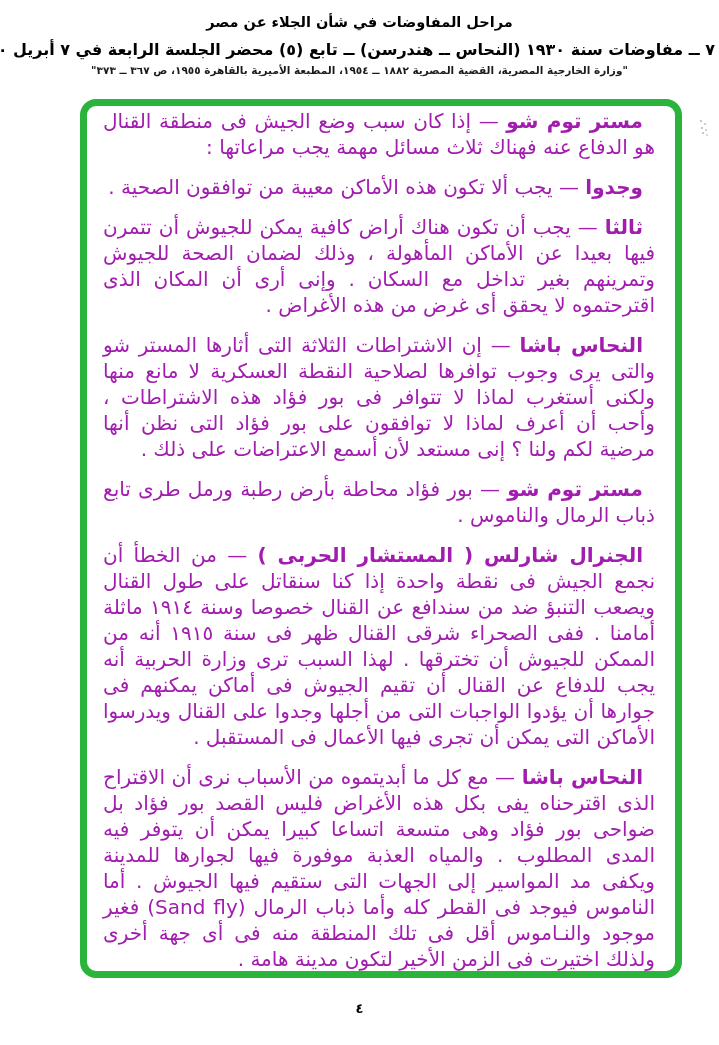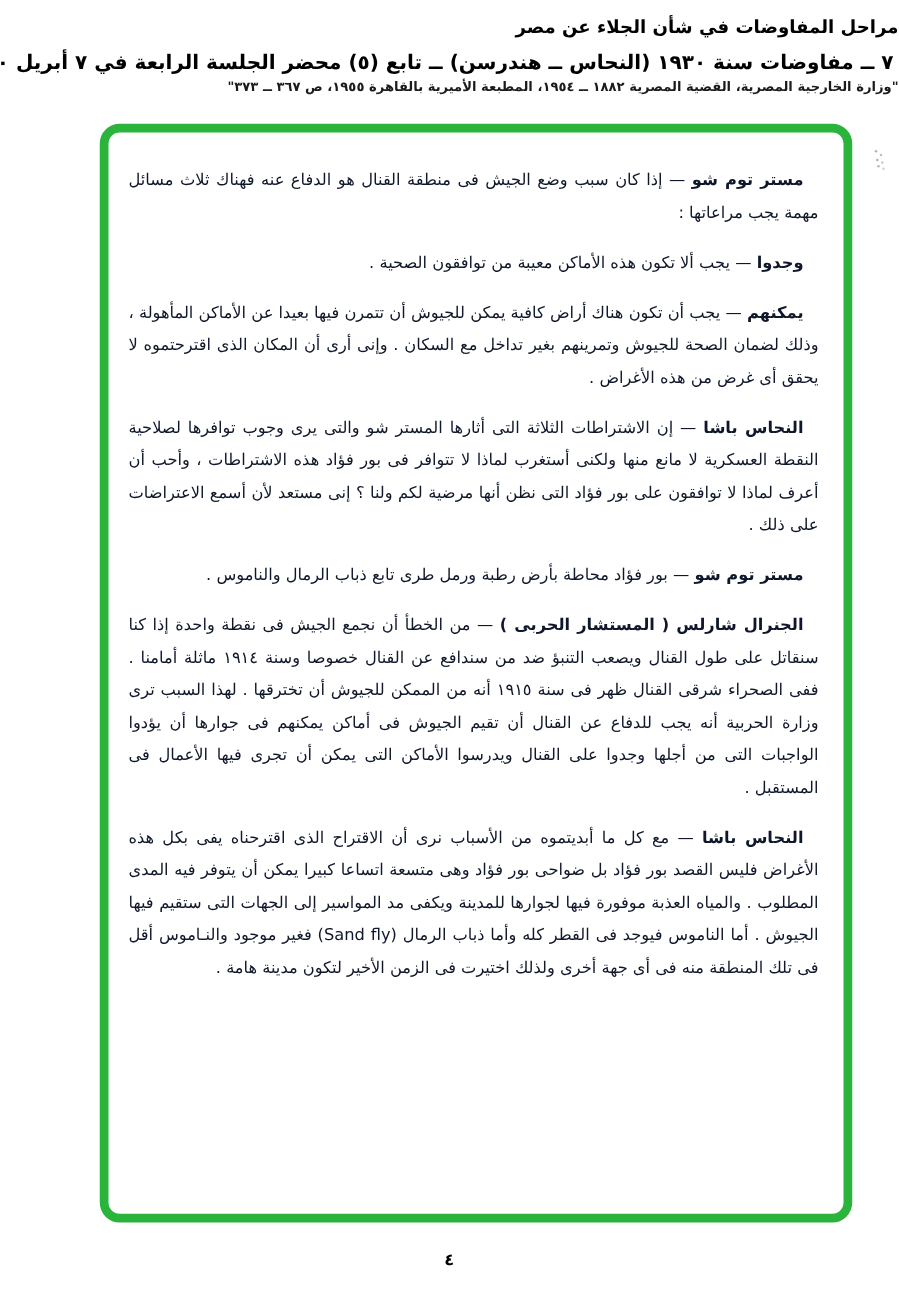--- a/index.html
+++ b/index.html
@@ -7,21 +7,21 @@
     width: 719px; height: 1045px;
     background: #ffffff;
     font-family: "DejaVu Sans", sans-serif;
     color: #000;
     position: relative;
     overflow: hidden;
   }
   .page { position: absolute; inset: 0; direction: rtl; }
 
   
-  .header { position: absolute; top: 14px; left: 0; right: 0; }
+  .header { position: absolute; top: 14px; left: 0; right: 0; text-align: center; }
   .header .title {
     font-size: 14.5px; font-weight: bold; letter-spacing: 0.2px;
     margin: 0 0 10px 0;
   }
   .header .subtitle {
     font-size: 16px; font-weight: bold;
     margin: 0 4px 5px 4px; white-space: nowrap;
   }
   .header .source {
     font-size: 10.5px; font-weight: bold; color: #1b1b1b;
@@ -35,27 +35,27 @@
     width: 602px; height: 879px;
     box-sizing: border-box;
     border: 7px solid #2bb43c;
     border-radius: 16px;
     background: #fff;
   }
 
   
   .doc-body {
     position: absolute;
-    left: 103px; top: 132px;
+    left: 103px; top: 108px;
     width: 552px;
     direction: rtl;
     text-align: justify;
-    font-size: 13px;
+    font-size: 20px;
     line-height: 26px;
-    color: #0f172a;
+    color: #a21caf;
   }
   .doc-body p {
     margin: 0 0 14px 0;
     text-indent: 12px;
   }
   .doc-body .lead { font-weight: bold; }
 
   
   .page-number {
     position: absolute;
@@ -82,21 +82,21 @@
     <p class="title">مراحل المفاوضات في شأن الجلاء عن مصر</p>
     <p class="subtitle">٧ ــ مفاوضات سنة ١٩٣٠ (النحاس ــ هندرسن) ــ تابع (٥) محضر الجلسة الرابعة في ٧ أبريل ١٩٣٠</p>
     <p class="source">"وزارة الخارجية المصرية، القضية المصرية ١٨٨٢ ــ ١٩٥٤، المطبعة الأميرية بالقاهرة ١٩٥٥، ص ٣٦٧ ــ ٣٧٣"</p>
   </div>
 
   <div class="frame" style="border-color: rgb(43, 180, 60);"></div>
 
   <div class="doc-body">
     <p><span class="lead">مستر توم شو</span> <span>— إذا كان سبب وضع الجيش فى منطقة القنال هو الدفاع عنه فهناك ثلاث مسائل مهمة يجب مراعاتها :</span></p>
     <p><span class="lead">وجدوا</span> <span>— يجب ألا تكون هذه الأماكن معيبة من توافقون الصحية .</span></p>
-    <p><span class="lead">يمكنهم</span> <span>— يجب أن تكون هناك أراض كافية يمكن للجيوش أن تتمرن فيها بعيدا عن الأماكن المأهولة ، وذلك لضمان الصحة للجيوش وتمرينهم بغير تداخل مع السكان . وإنى أرى أن المكان الذى اقترحتموه لا يحقق أى غرض من هذه الأغراض .</span></p>
+    <p><span class="lead">ثالثا</span> <span>— يجب أن تكون هناك أراض كافية يمكن للجيوش أن تتمرن فيها بعيدا عن الأماكن المأهولة ، وذلك لضمان الصحة للجيوش وتمرينهم بغير تداخل مع السكان . وإنى أرى أن المكان الذى اقترحتموه لا يحقق أى غرض من هذه الأغراض .</span></p>
     <p><span class="lead">النحاس باشا</span> <span>— إن الاشتراطات الثلاثة التى أثارها المستر شو والتى يرى وجوب توافرها لصلاحية النقطة العسكرية لا مانع منها ولكنى أستغرب لماذا لا تتوافر فى بور فؤاد هذه الاشتراطات ، وأحب أن أعرف لماذا لا توافقون على بور فؤاد التى نظن أنها مرضية لكم ولنا ؟ إنى مستعد لأن أسمع الاعتراضات على ذلك .</span></p>
     <p><span class="lead">مستر توم شو</span> <span>— بور فؤاد محاطة بأرض رطبة ورمل طرى تابع ذباب الرمال والناموس .</span></p>
     <p><span class="lead">الجنرال شارلس ( المستشار الحربى )</span> <span>— من الخطأ أن نجمع الجيش فى نقطة واحدة إذا كنا سنقاتل على طول القنال ويصعب التنبؤ ضد من سندافع عن القنال خصوصا وسنة ١٩١٤ ماثلة أمامنا . ففى الصحراء شرقى القنال ظهر فى سنة ١٩١٥ أنه من الممكن للجيوش أن تخترقها . لهذا السبب ترى وزارة الحربية أنه يجب للدفاع عن القنال أن تقيم الجيوش فى أماكن يمكنهم فى جوارها أن يؤدوا الواجبات التى من أجلها وجدوا على القنال ويدرسوا الأماكن التى يمكن أن تجرى فيها الأعمال فى المستقبل .</span></p>
     <p><span class="lead">النحاس باشا</span> <span>— مع كل ما أبديتموه من الأسباب نرى أن الاقتراح الذى اقترحناه يفى بكل هذه الأغراض فليس القصد بور فؤاد بل ضواحى بور فؤاد وهى متسعة اتساعا كبيرا يمكن أن يتوفر فيه المدى المطلوب . والمياه العذبة موفورة فيها لجوارها للمدينة ويكفى مد المواسير إلى الجهات التى ستقيم فيها الجيوش . أما الناموس فيوجد فى القطر كله وأما ذباب الرمال (Sand fly) فغير موجود والنـاموس أقل فى تلك المنطقة منه فى أى جهة أخرى ولذلك اختيرت فى الزمن الأخير لتكون مدينة هامة .</span></p>
   </div>
 
   <div class="page-number">٤</div>
 
   <div class="artifact"></div>
 

